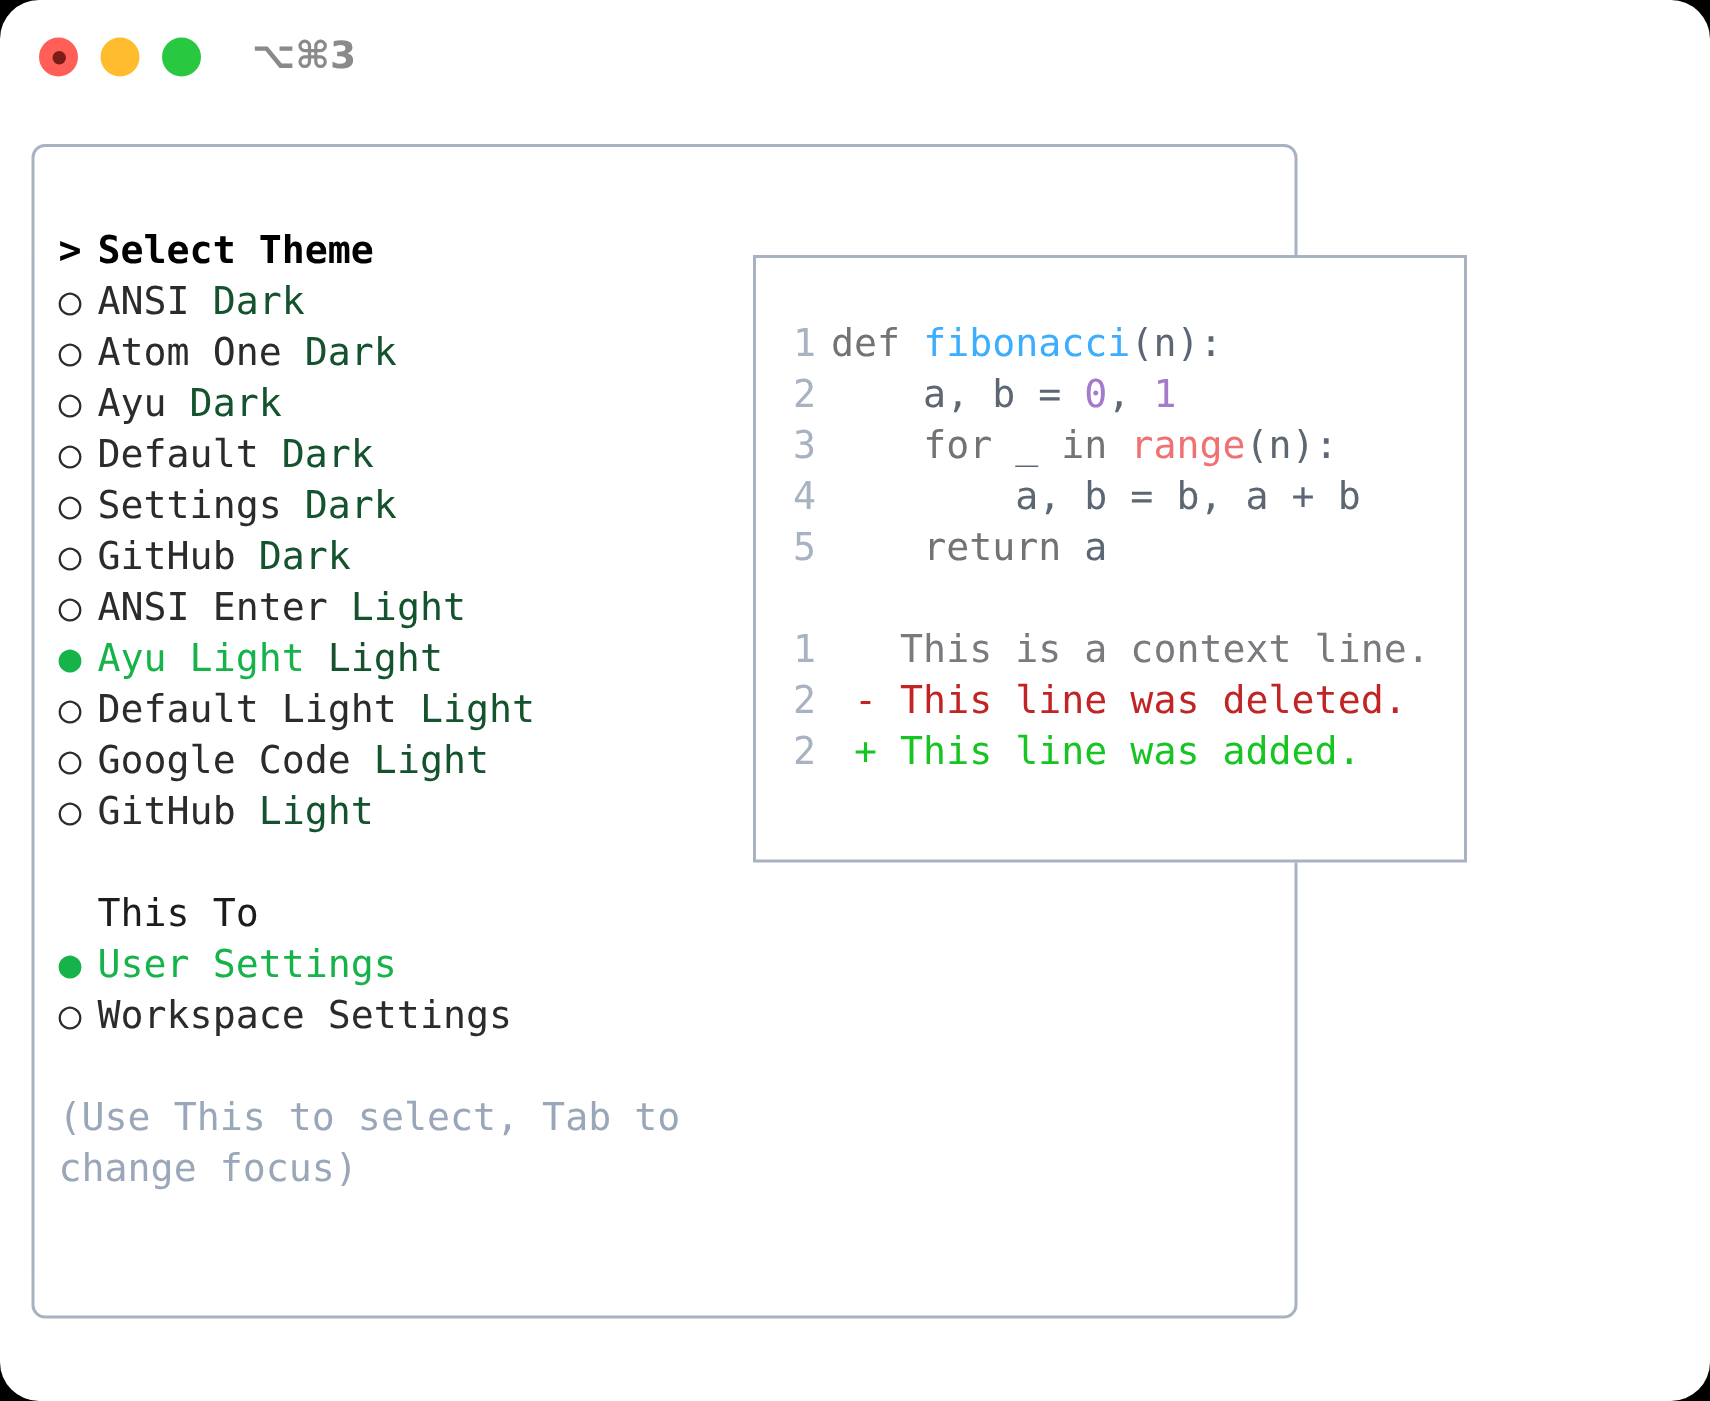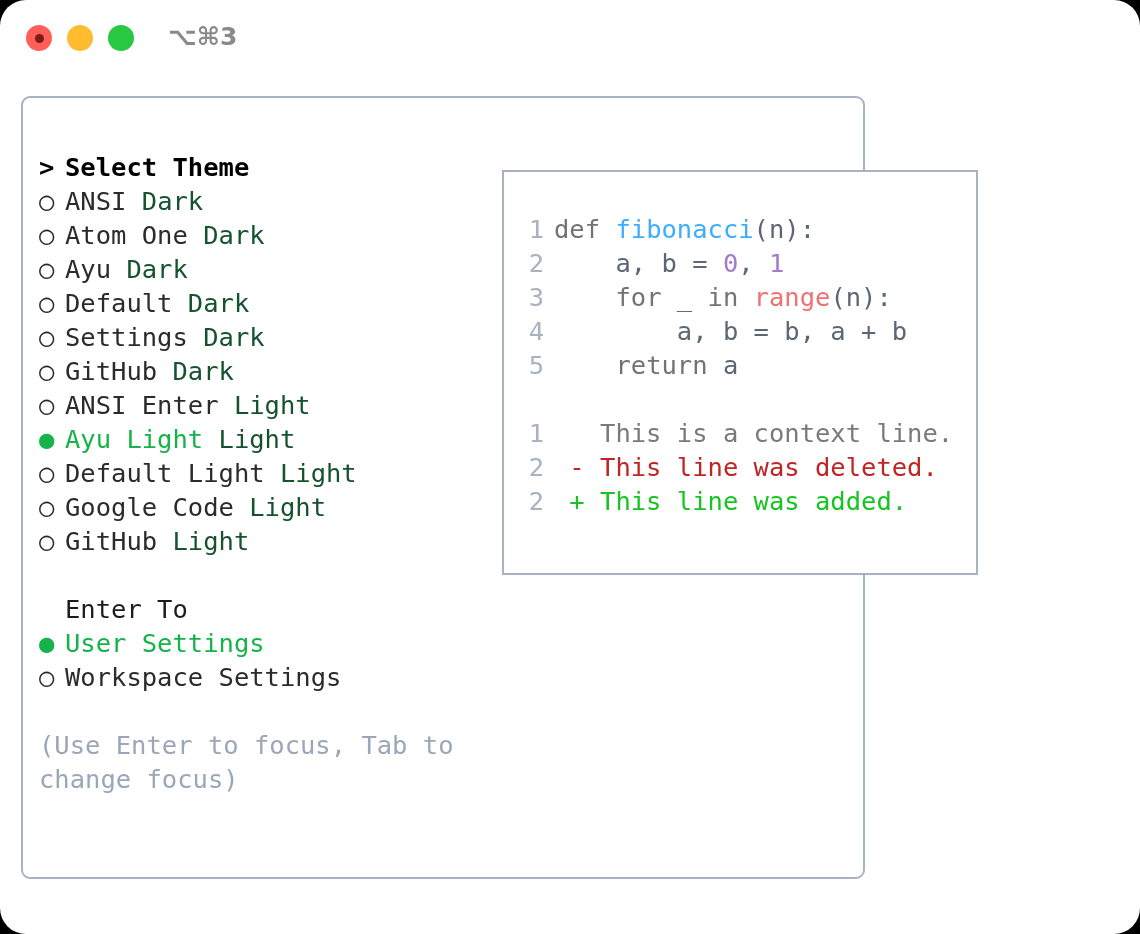--- a/index.html
+++ b/index.html
@@ -206,27 +206,27 @@
           <div class="row"><span class="marker dot-off">○</span><span class="lbl-off">Default</span><span class="tag"> Dark</span></div>
           <div class="row"><span class="marker dot-off">○</span><span class="lbl-off">Settings</span><span class="tag"> Dark</span></div>
           <div class="row"><span class="marker dot-off">○</span><span class="lbl-off">GitHub</span><span class="tag"> Dark</span></div>
           <div class="row"><span class="marker dot-off">○</span><span class="lbl-off">ANSI Enter</span><span class="tag"> Light</span></div>
           <div class="row"><span class="marker dot-on">●</span><span class="lbl-on">Ayu Light</span><span class="tag"> Light</span></div>
           <div class="row"><span class="marker dot-off">○</span><span class="lbl-off">Default Light</span><span class="tag"> Light</span></div>
           <div class="row"><span class="marker dot-off">○</span><span class="lbl-off">Google Code</span><span class="tag"> Light</span></div>
           <div class="row"><span class="marker dot-off">○</span><span class="lbl-off">GitHub</span><span class="tag"> Light</span></div>
         </div>
 
-      <div class="section-title"><span class="marker"> </span><span>Enter To</span></div>
+      <div class="section-title"><span class="marker"> </span><span>This To</span></div>
       <div id="apply-list">
           <div class="row"><span class="marker dot-on">●</span><span class="lbl-on">User Settings</span></div>
           <div class="row"><span class="marker dot-off">○</span><span class="lbl-off">Workspace Settings</span></div>
         </div>
 
-      <div id="hint">(Use Enter to focus, Tab to change focus)</div>
+      <div id="hint">(Use This to select, Tab to change focus)</div>
     </div>
 
     <div id="right-col">
       <div id="preview-panel">
         <div id="code"><div class="cline"><span class="ln">1</span><span class="kw">def </span><span class="fn">fibonacci</span><span class="pl">(n):</span></div><div class="cline"><span class="ln">2</span><span class="pl">    a, b = </span><span class="num">0</span><span class="pl">, </span><span class="num">1</span></div><div class="cline"><span class="ln">3</span><span class="pl">    </span><span class="kw">for</span><span class="pl"> _ </span><span class="kw">in</span><span class="pl"> </span><span class="bi">range</span><span class="pl">(n):</span></div><div class="cline"><span class="ln">4</span><span class="pl">        a, b = b, a + b</span></div><div class="cline"><span class="ln">5</span><span class="pl">    </span><span class="kw">return</span><span class="pl"> a</span></div><div class="blank-line"></div><div class="cline"><span class="ln">1</span><span class="ctx">   This is a context line.</span></div><div class="cline"><span class="ln">2</span><span class="del"> - This line was deleted.</span></div><div class="cline"><span class="ln">2</span><span class="add"> + This line was added.</span></div></div>
       </div>
     </div>
 
   </div>
 </div>

